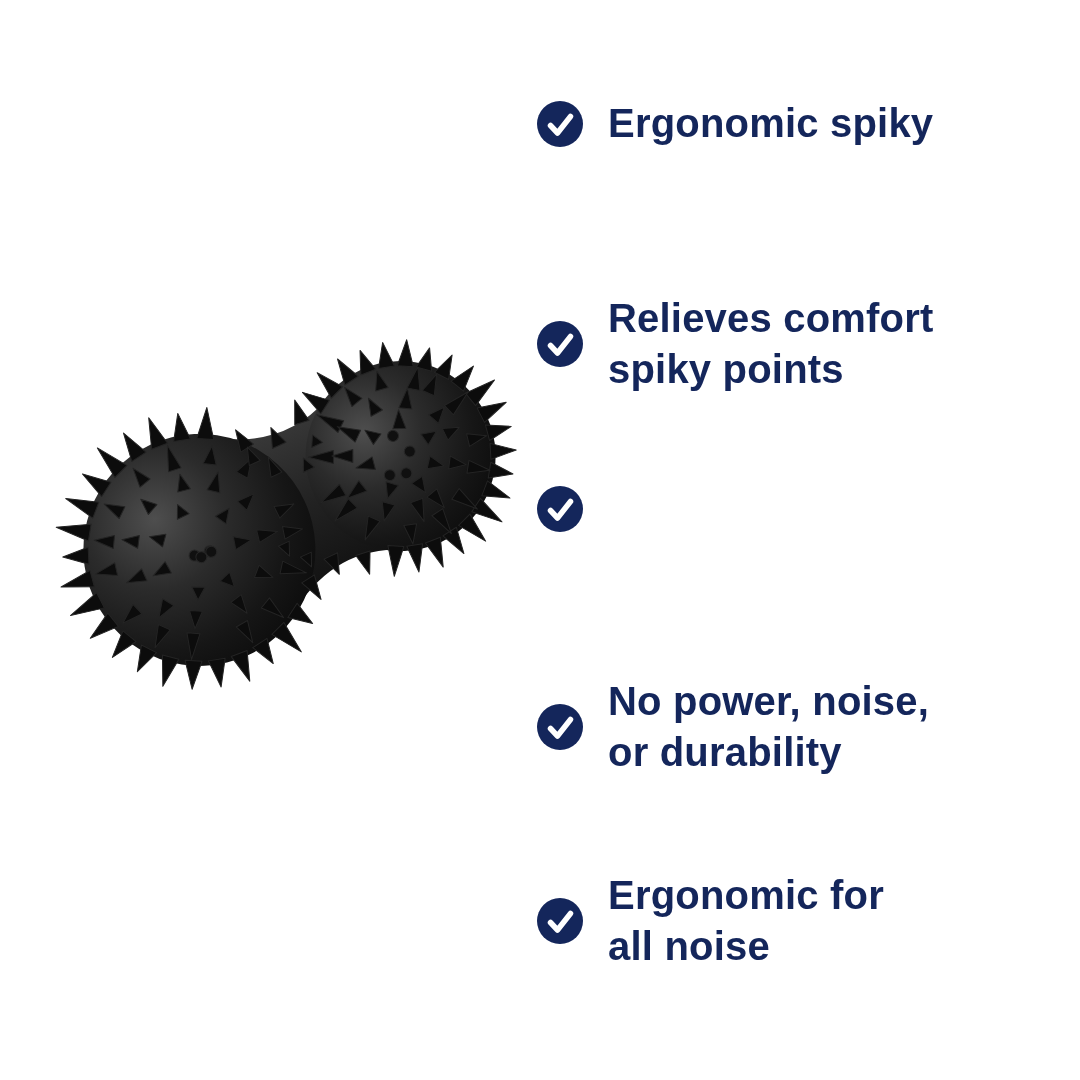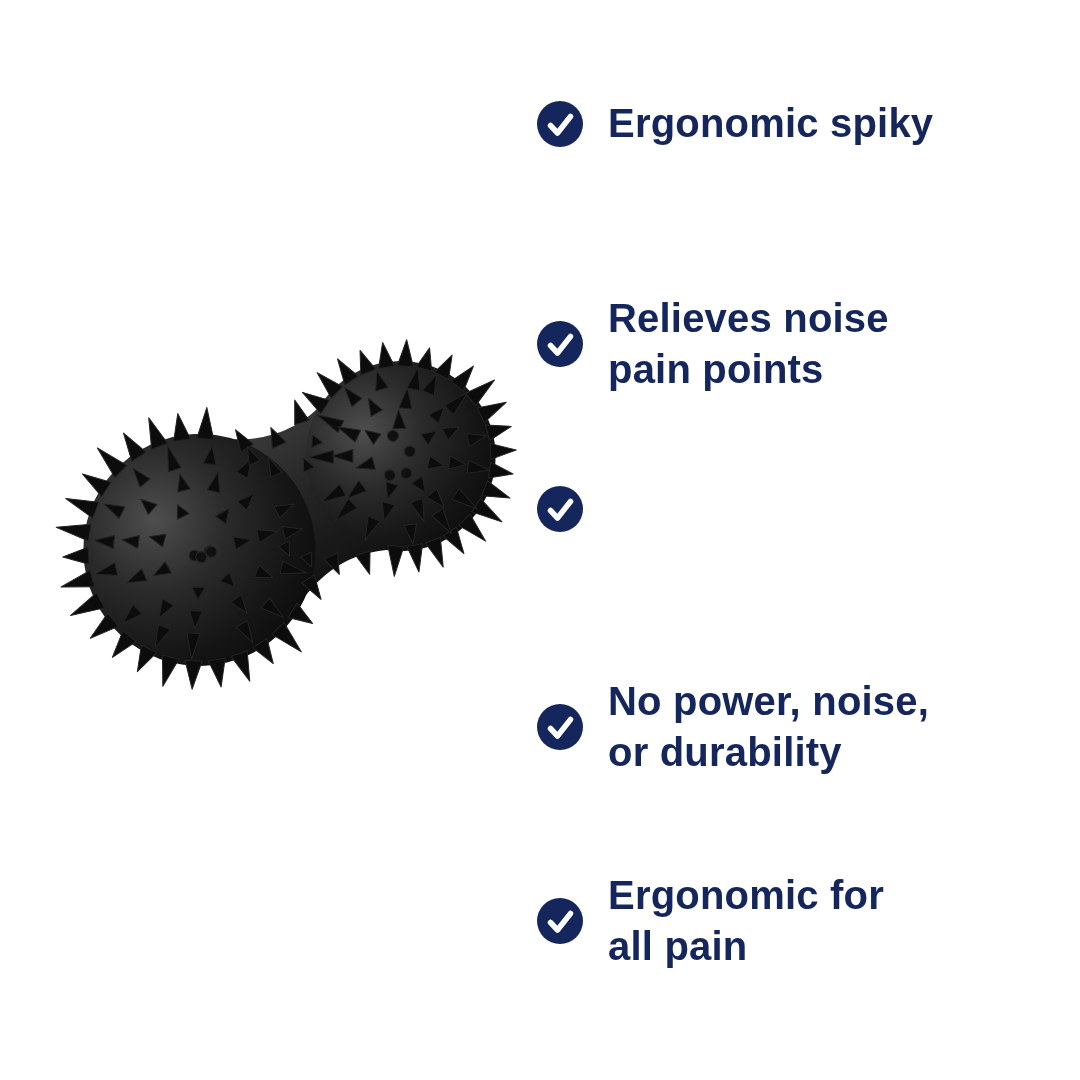--- a/index.html
+++ b/index.html
@@ -200,22 +200,22 @@
     </li>
 
     <li class="feature-row r1">
       <span class="check">
         <svg viewBox="0 0 46 46">
             <circle cx="23" cy="23" r="23" fill="#14265b"></circle>
             <path d="M13.5 24.5 L20.5 32 L33.5 15.5" fill="none" stroke="#ffffff" stroke-width="5.5" stroke-linecap="round" stroke-linejoin="round"></path>
           </svg>
       </span>
       <div class="ftext">
-        <div>Relieves noise</div>
-        <div>pain points</div>
+        <div>Relieves comfort</div>
+        <div>spiky points</div>
       </div>
     </li>
 
     <li class="feature-row r2">
       <span class="check">
         <svg viewBox="0 0 46 46">
             <circle cx="23" cy="23" r="23" fill="#14265b"></circle>
             <path d="M13.5 24.5 L20.5 32 L33.5 15.5" fill="none" stroke="#ffffff" stroke-width="5.5" stroke-linecap="round" stroke-linejoin="round"></path>
           </svg>
       </span>
@@ -236,18 +236,18 @@
 
     <li class="feature-row r4">
       <span class="check">
         <svg viewBox="0 0 46 46">
             <circle cx="23" cy="23" r="23" fill="#14265b"></circle>
             <path d="M13.5 24.5 L20.5 32 L33.5 15.5" fill="none" stroke="#ffffff" stroke-width="5.5" stroke-linecap="round" stroke-linejoin="round"></path>
           </svg>
       </span>
       <div class="ftext">
         <div>Ergonomic for</div>
-        <div>all pain</div>
+        <div>all noise</div>
       </div>
     </li>
 
   </ul>
 </div>
 
 </body></html>

